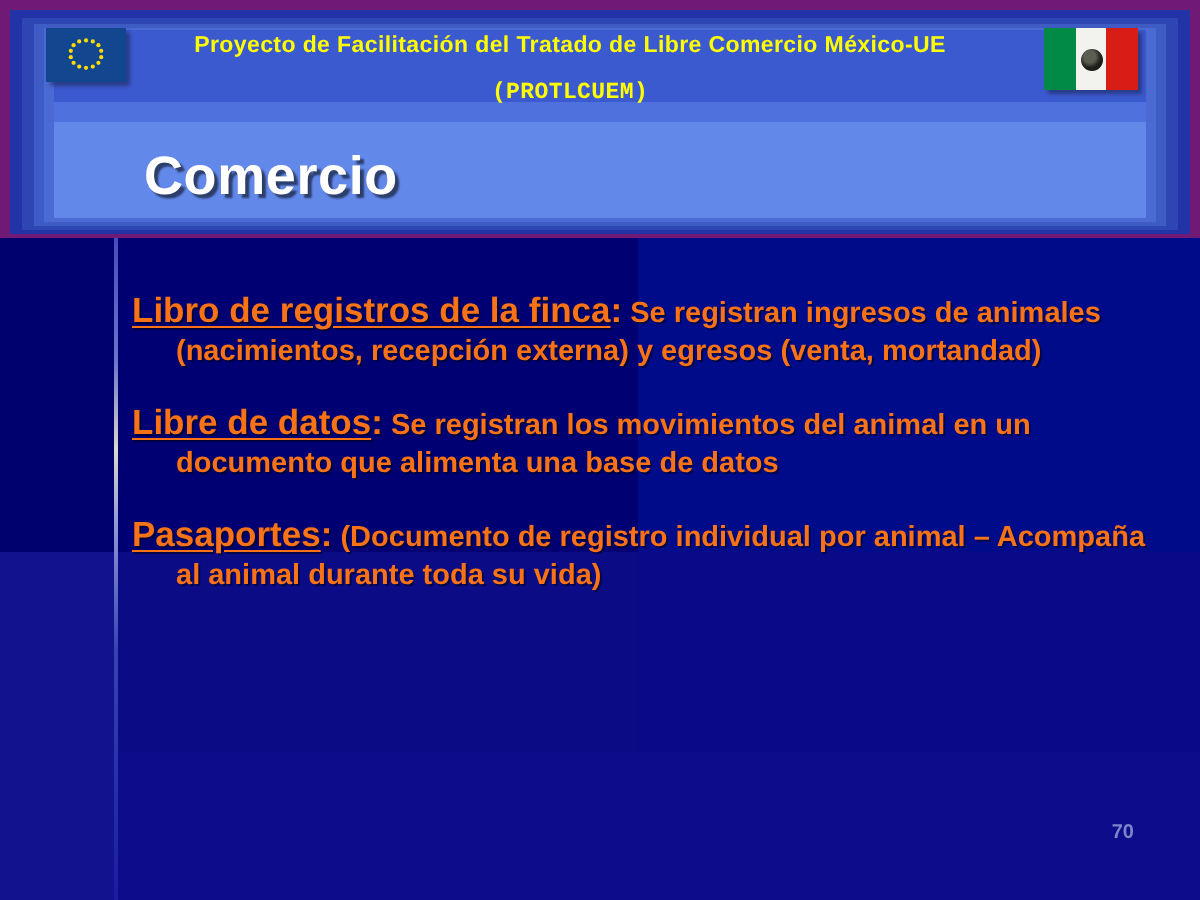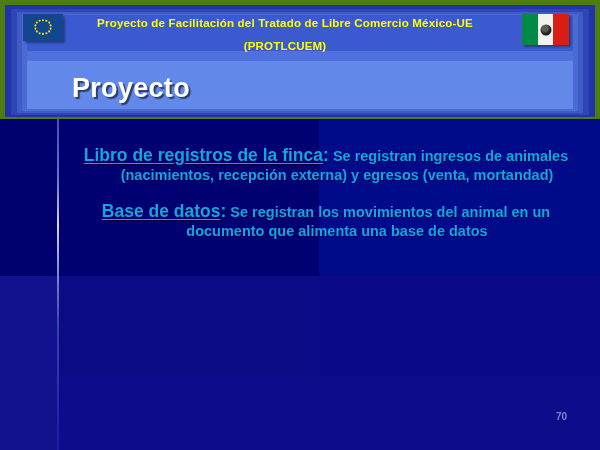--- a/index.html
+++ b/index.html
@@ -59,21 +59,21 @@
     background: linear-gradient(to bottom,
       #1a1aa0 0%, #2a3ab8 18%, #6f7ad0 40%,
       #e8e4cf 50%, #9aa2dd 58%, #3a46b4 72%, #1c1ca4 100%);
     opacity: .95;
   }
 
   
   .hdr-frame {
     position: absolute;
     left: 0; top: 0; width: 600px; height: 119px;
-    background: #4d7c0f;
+    background: #701a75;
   }
   .hdr-f2 {
     position: absolute;
     left: 5px; top: 5px; width: 590px; height: 112px;
     background: #2133a6;
   }
   .hdr-f3 {
     position: absolute;
     left: 11px; top: 9px; width: 578px; height: 106px;
     background: #2e45b4;
@@ -108,21 +108,21 @@
     position: absolute;
     color: #ffff00;
     font-weight: bold;
     letter-spacing: .2px;
     white-space: nowrap;
     text-align: center;
     left: 60px;
     width: 450px;
   }
   .hdr-title-line1 { top: 17px; font-size: 11.5px; }
-  .hdr-title-line2 { top: 40px; font-size: 11.5px; }
+  .hdr-title-line2 { top: 40px; font-size: 11.5px; font-family: Liberation Mono, monospace; }
 
   
   .eu-flag {
     position: absolute;
     left: 23px; top: 14px; width: 40px; height: 27px;
     background: #12468f;
     box-shadow: 2px 2px 2px rgba(0,0,0,.35);
   }
   .eu-flag svg { display: block; }
 
@@ -156,29 +156,28 @@
     letter-spacing: .3px;
   }
 
   
   .content {
     position: absolute;
     left: 66px; top: 144px;
     width: 520px;
   }
   .para {
-    color: #0ea5e9;
+    color: #f97316;
     margin-bottom: 15px;
     font-size: 14.5px;
     font-weight: bold;
     line-height: 1.28;
     text-indent: -22px;
     padding-left: 22px;
     text-shadow: 1px 1px 0 rgba(0,0,0,.45);
-    text-align: center;
   }
   .para .lead {
     font-size: 17.5px;
     font-weight: bold;
     text-decoration: underline;
     text-underline-offset: 2px;
   }
   .para .sep { font-size: 17.5px; font-weight: bold; }
 
   .page-num {
@@ -238,34 +237,38 @@
     </div>
 
     <div class="mx-flag">
       <div class="mx-g"></div>
       <div class="mx-w">
         <div class="mx-emblem"></div>
       </div>
       <div class="mx-r"></div>
     </div>
 
-    <div class="slide-title">Proyecto</div>
+    <div class="slide-title">Comercio</div>
   </div>
 
   <div class="content">
 
     <div class="para">
       <span class="lead">Libro de registros de la finca</span><span class="sep">:</span>
       <span>Se registran ingresos de animales (nacimientos, recepción externa) y egresos (venta, mortandad)</span>
     </div>
 
     <div class="para">
-      <span class="lead">Base de datos</span><span class="sep">:</span>
+      <span class="lead">Libre de datos</span><span class="sep">:</span>
       <span>Se registran los movimientos del animal en un documento que alimenta una base de datos</span>
     </div>
 
 
+    <div class="para">
+      <span class="lead">Pasaportes</span><span class="sep">:</span>
+      <span>(Documento de registro individual por animal – Acompaña al animal durante toda su vida)</span>
+    </div>
 
   </div>
 
   <div class="page-num">70</div>
 
 </div>
 
 </body></html>

